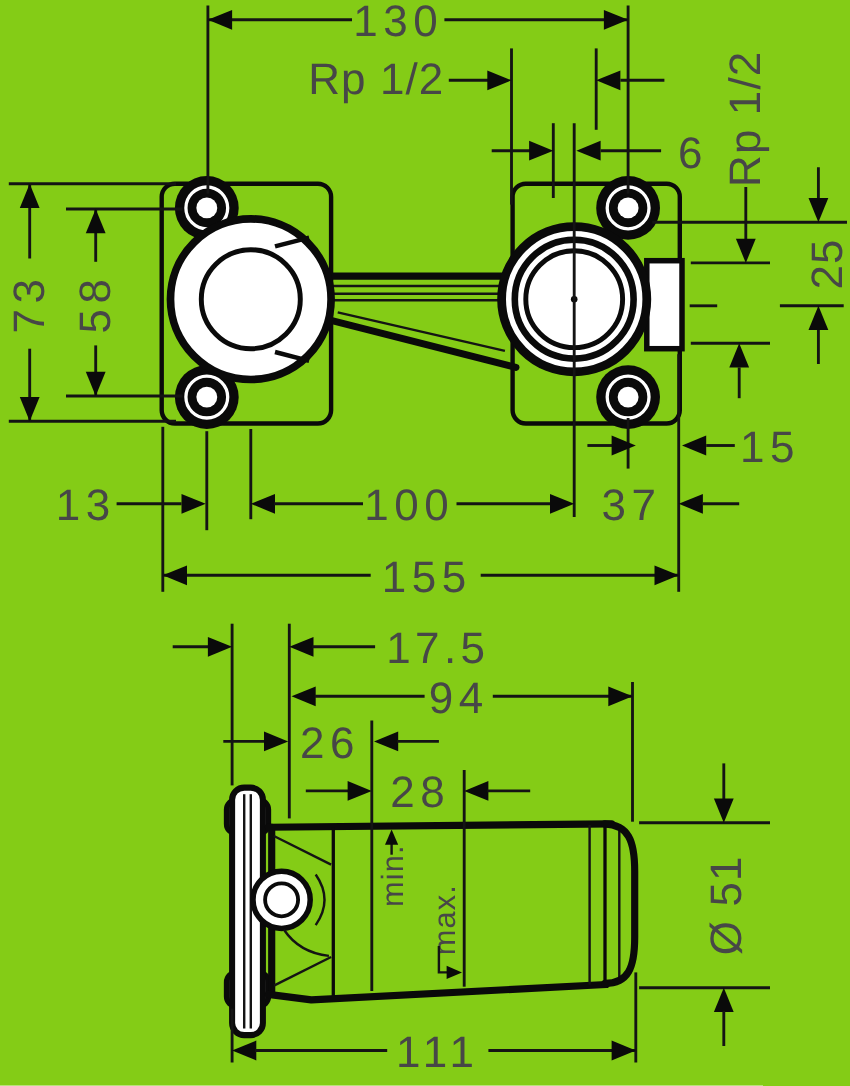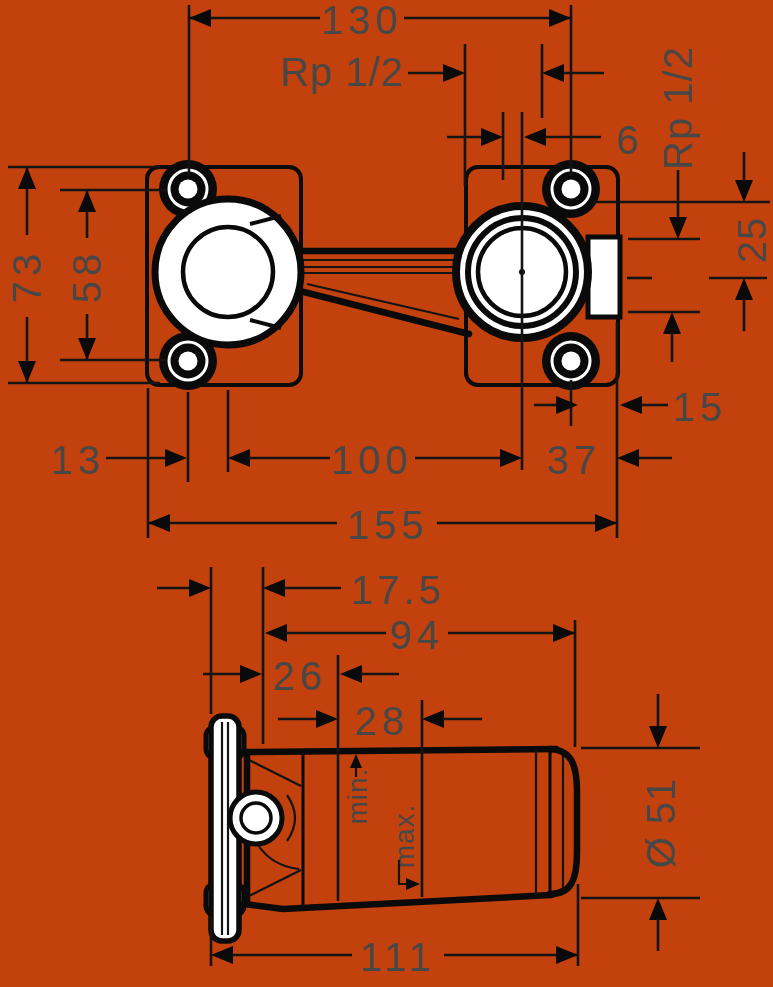--- a/index.html
+++ b/index.html
@@ -1,16 +1,16 @@
 <!DOCTYPE html>
 <html><head>
 <meta charset="utf-8">
 <style>
   html,body{margin:0;padding:0;background:#ffffff;}
-  .stage{width:773px;height:987px;position:relative;background:#c2410c;overflow:hidden;}
+  .stage{width:773px;height:987px;position:relative;background:#84cc16;overflow:hidden;}
   svg{display:block;}
   .ln{stroke:#141414;stroke-width:2.6;fill:none;stroke-linecap:butt;}
   .thn{stroke:#141414;stroke-width:2.2;fill:none;}
   .bold{stroke:#0a0a0a;stroke-width:6.5;fill:none;stroke-linejoin:round;stroke-linecap:round;}
   .mid{stroke:#0a0a0a;stroke-width:4;fill:none;}
   .arw{fill:#0a0a0a;stroke:none;}
   .dimtxt{font-family:"Liberation Sans","DejaVu Sans",sans-serif;font-size:40px;fill:#474747;letter-spacing:5px;}
   .dimtxt2{font-family:"Liberation Sans","DejaVu Sans",sans-serif;font-size:40px;fill:#474747;letter-spacing:1px;}
   .smtxt{font-family:"Liberation Sans","DejaVu Sans",sans-serif;font-size:28px;fill:#474747;letter-spacing:1px;}
   text{dominant-baseline:central;}

